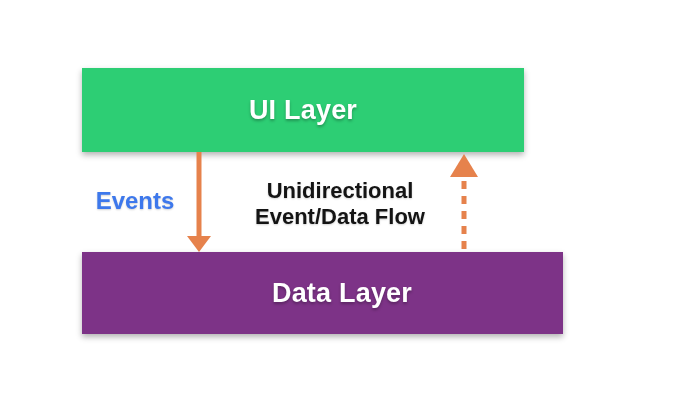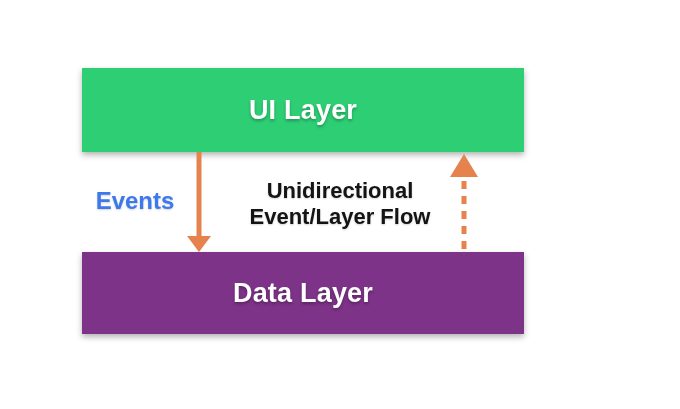--- a/index.html
+++ b/index.html
@@ -34,20 +34,21 @@
   }
   .ui-box {
     top: 68px;
     height: 84px;
     background: #2dce74;
   }
   .data-box {
     top: 252px;
     height: 82px;
     background: #7d3387;
+    padding-left: 39px;
   }
   .arrow {
     position: absolute;
     display: block;
   }
   .arrow-solid { left: 184px; top: 152px; }
   .arrow-dashed { left: 448px; top: 152px; }
   .side-label {
     position: absolute;
     transform: translate(-50%, -50%);
@@ -90,21 +91,21 @@
 
   <svg class="arrow arrow-dashed" width="32" height="100" viewBox="0 0 32 100" aria-hidden="true">
     <polygon points="16,2 30,25 2,25" fill="#e6824c"></polygon>
     <line x1="16" y1="29" x2="16" y2="100" stroke="#e6824c" stroke-width="5" stroke-dasharray="8 7"></line>
   </svg>
 
   <div class="side-label events-label">Events</div>
 
   <div class="flow-note">
     <div>Unidirectional</div>
-    <div>Event/Layer Flow</div>
+    <div>Event/Data Flow</div>
   </div>
 
 
   <div class="layer-box data-box">
     <span class="box-label">Data Layer</span>
   </div>
 
 </div>
 
 </body></html>

